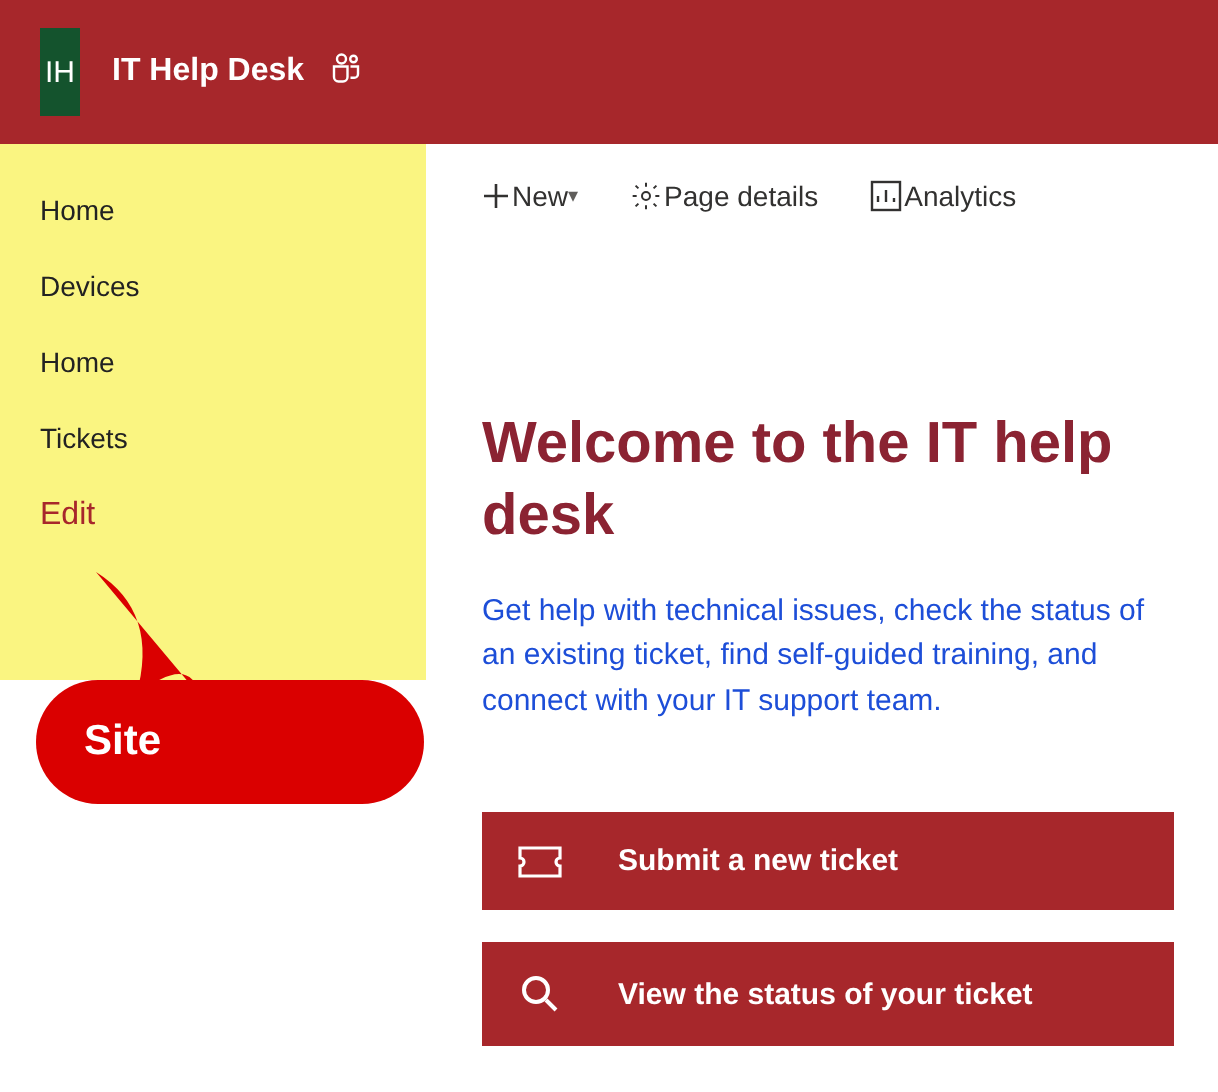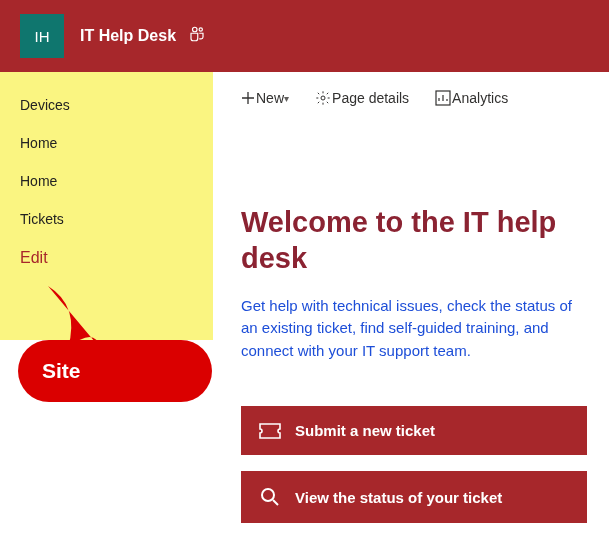--- a/index.html
+++ b/index.html
@@ -12,23 +12,23 @@
     }
     .header {
       background: #a7272b;
       height: 72px;
       display: flex;
       align-items: center;
       padding: 0 20px;
       gap: 16px;
     }
     .site-logo {
-      width: 44px;
+      width: 20px;
       height: 44px;
-      background: #0f766e;
+      background: #14532d;
       display: flex;
       align-items: center;
       justify-content: center;
       color: #fff;
       font-size: 15px;
     }
     .site-title {
       color: #fff;
       font-size: 16px;
       font-weight: 600;
@@ -120,21 +120,21 @@
       color: #1d4ed8;
       font-size: 15px;
       line-height: 1.5;
     }
     .btns { margin-top: 44px; display:flex; flex-direction:column; gap:16px;}
     .action-btn {
       background: #a7272b;
       color: #fff;
       display: flex;
       align-items: center;
-      gap: 14px;
+      gap: 28px;
       padding: 16px 18px;
       font-size: 15px;
       font-weight: 600;
       cursor: pointer;
     }
     .action-btn .ic { width:22px; display:flex; align-items:center; justify-content:center;}
   </style>
 </head>
 <body>
 
@@ -148,22 +148,22 @@
       <circle cx="17" cy="6" r="2.2"></circle>
       <circle cx="9" cy="6" r="3"></circle>
       <path d="M4 11h9v7a3 3 0 0 1-3 3H7a3 3 0 0 1-3-3v-7z"></path>
       <path d="M15 11h5v5a2.5 2.5 0 0 1-2.5 2.5H15"></path>
     </svg>
   </div>
 </div>
 
 <div class="body">
   <div class="sidebar">
+    <div class="nav-item">Home</div>
     <div class="nav-item">Devices</div>
-    <div class="nav-item">Home</div>
     <div class="nav-item">Home</div>
     <div class="nav-item">Tickets</div>
     <div class="nav-edit">Edit</div>
   </div>
 
   <div class="main">
     <div class="cmdbar">
       <div class="cmd-item">
         <svg width="14" height="14" viewBox="0 0 14 14">
             <path d="M7 1v12M1 7h12" stroke="#323130" stroke-width="1.3"></path>

